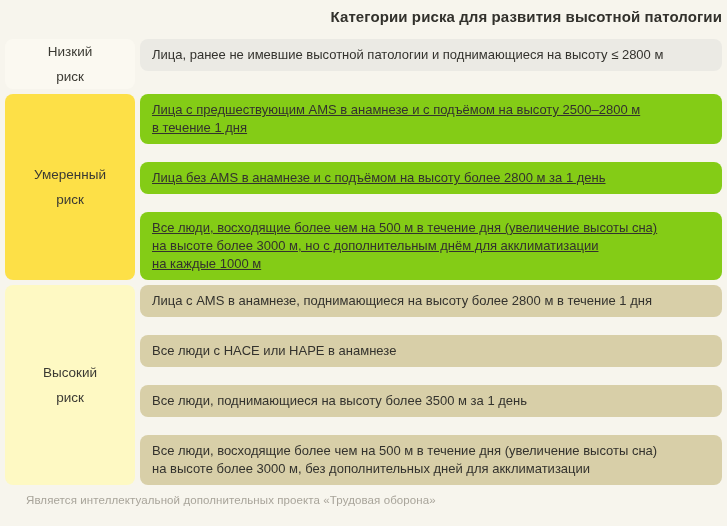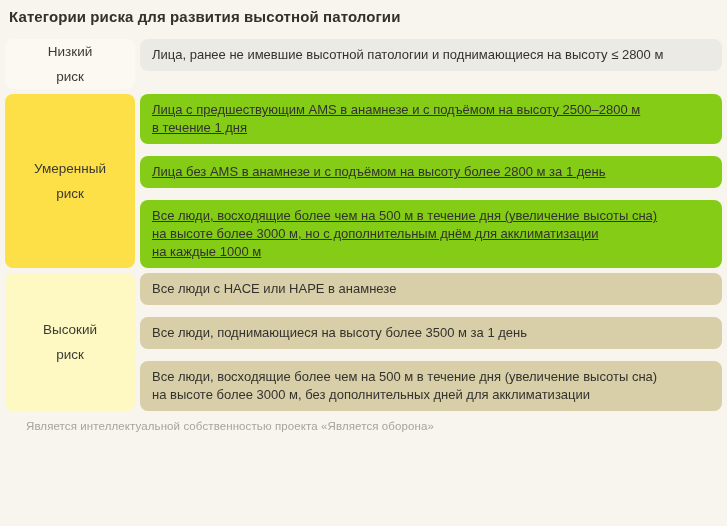--- a/index.html
+++ b/index.html
@@ -16,20 +16,21 @@
     box-sizing: border-box;
     padding: 8px 5px 0 5px;
     overflow: hidden;
   }
   .title {
     margin: 0 0 14px 4px;
     font-size: 15px;
     font-weight: bold;
     color: #32312c;
     letter-spacing: 0.1px;
+    text-align: right;
   }
   .table {
     display: flex;
     flex-direction: column;
     gap: 5px;
   }
   .group {
     display: flex;
     flex-direction: row;
     gap: 5px;
@@ -45,21 +46,21 @@
     text-align: center;
     font-size: 13.5px;
     line-height: 25px;
     color: #3b3a33;
     white-space: pre-line;
   }
   .cells {
     flex: 1;
     display: flex;
     flex-direction: column;
-    gap: 12px;
+    gap: 18px;
   }
   .cell {
     border-radius: 8px;
     padding: 7px 12px;
     font-size: 13px;
     line-height: 18px;
     color: #33322d;
     white-space: pre-line;
     display: flex;
     flex-direction: column;
@@ -107,24 +108,25 @@
         <div class="cell">Все люди, восходящие более чем на 500 м в течение дня (увеличение высоты сна)
 на высоте более 3000 м, но с дополнительным днём для акклиматизации
 на каждые 1000 м</div>
       </div>
     </div>
 
     <div class="group group-high">
       <div class="label-cell">Высокий
 риск</div>
       <div class="cells">
+        <div class="cell">Лица с AMS в анамнезе, поднимающиеся на высоту более 2800 м в течение 1 дня</div>
         <div class="cell">Все люди с HACE или HAPE в анамнезе</div>
         <div class="cell">Все люди, поднимающиеся на высоту более 3500 м за 1 день</div>
         <div class="cell">Все люди, восходящие более чем на 500 м в течение дня (увеличение высоты сна)
 на высоте более 3000 м, без дополнительных дней для акклиматизации</div>
       </div>
     </div>
 
   </div>
 
-  <div class="footer">Является интеллектуальной собственностью проекта «Является оборона»</div>
+  <div class="footer">Является интеллектуальной дополнительных проекта «Трудовая оборона»</div>
 
 </div>
 
 </body></html>

